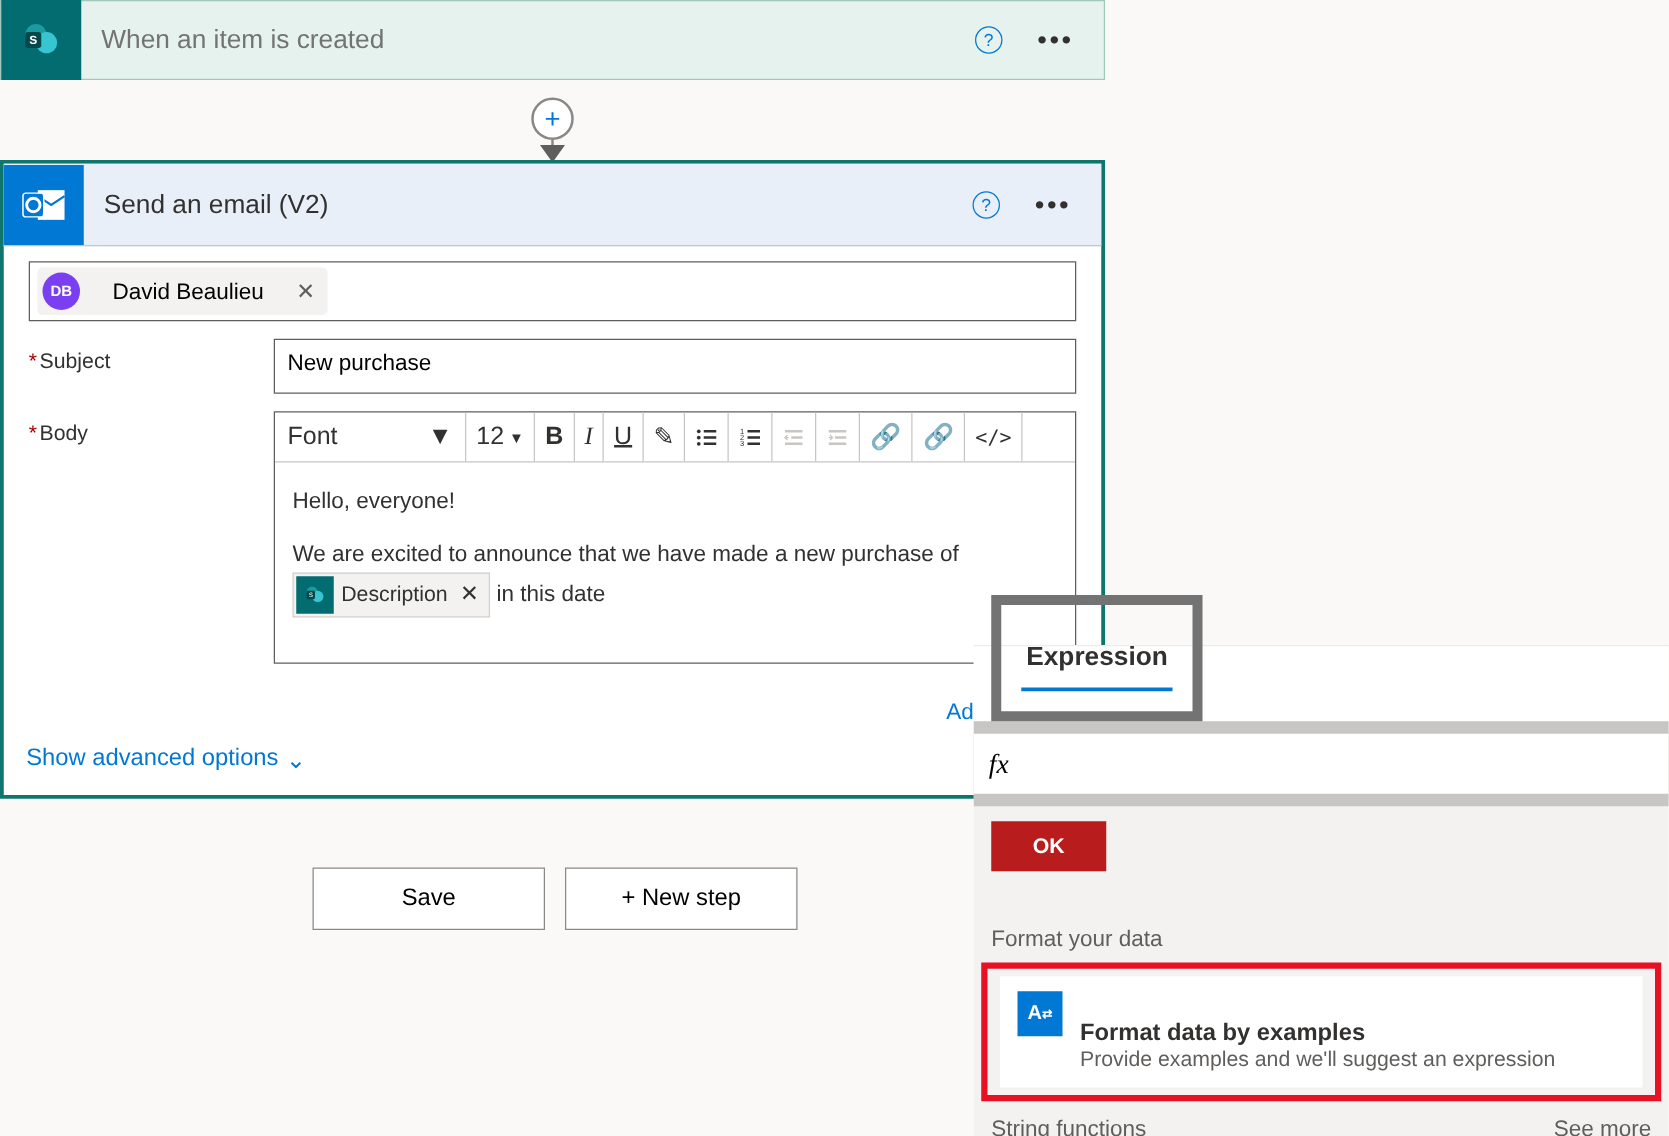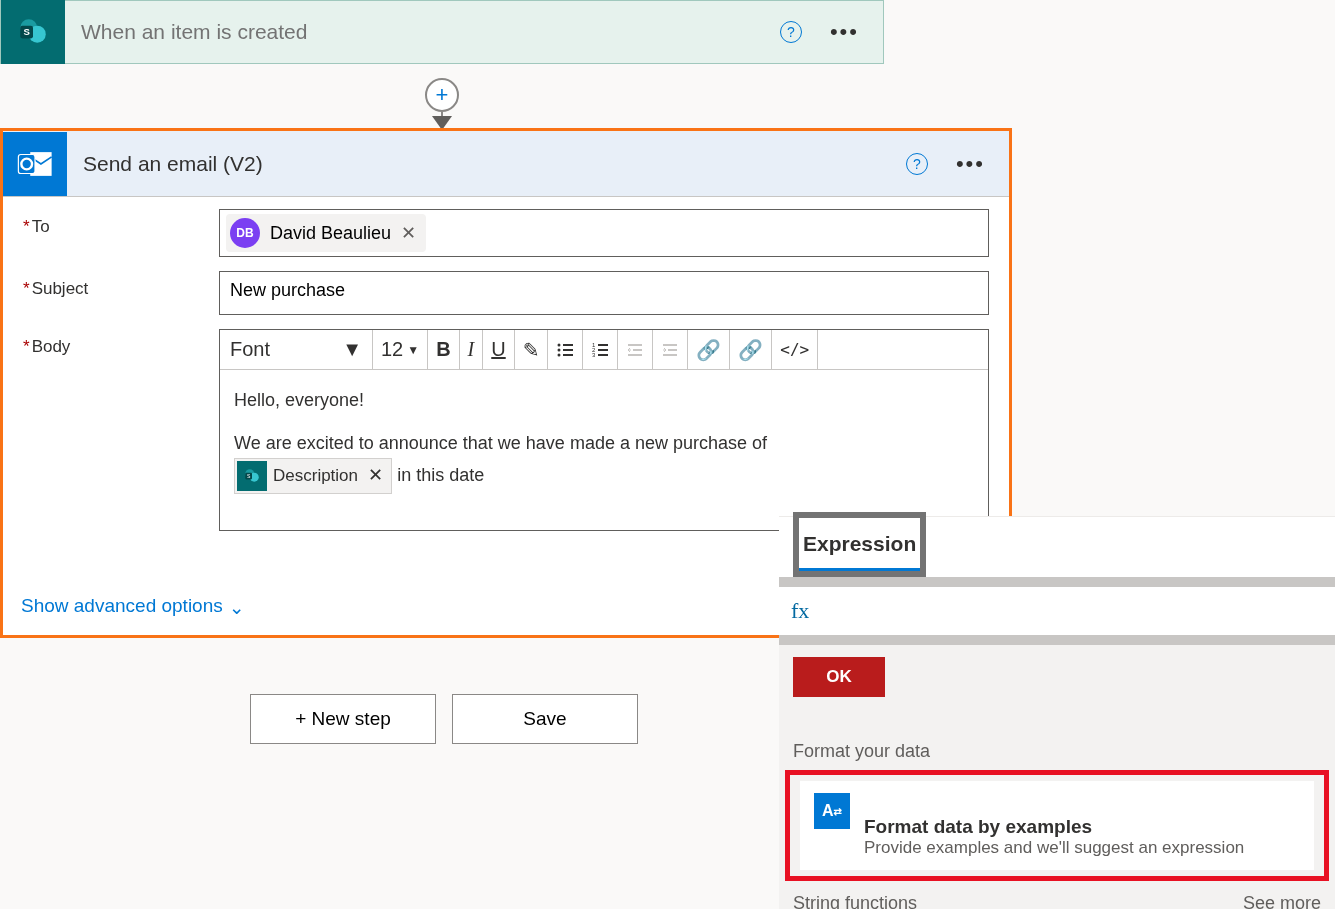--- a/index.html
+++ b/index.html
@@ -43,42 +43,42 @@
     border-left: 10px solid transparent;
     border-right: 10px solid transparent;
     border-top: 14px solid #605e5c;
   }
   .connector-line { width:2px; background:#8a8886; flex:1; margin-top:48px;}
 
   
   .action-card {
     position: absolute;
     left: 0; top: 128px;
-    width: 1012px;
-    border: 3px solid #f97316;
+    width: 884px;
+    border: 3px solid #0f766e;
     background: white;
   }
   .action-header {
     height: 66px; background: #e8eff8; border-bottom: 1px solid #c8c6c4;
     display:flex; align-items:center;
   }
   .action-icon-box {
     width: 64px; height: 64px; background:#0078d4;
     display:flex;align-items:center;justify-content:center;color:white;
   }
   .action-title { font-size: 21px; color:#323130; margin-left:16px; flex:1;}
 
   .fields { padding: 12px 20px 8px 20px; }
   .field-row { display:flex; margin-bottom: 14px; align-items:flex-start;}
   .field-label { width: 196px; font-size:17px; color:#323130; padding-top:8px;}
   .req { color:#a80000; margin-right:2px;}
   .field-control { flex:1; border:1px solid #605e5c; background:white; min-height:44px;}
 
   .to-control { display:flex;align-items:center; padding:4px 6px; gap:8px;}
-  .chip { display:inline-flex;align-items:center; background:#f3f2f1; border-radius:4px; padding:4px 10px 4px 4px; font-size:18px; gap:10px;}
+  .chip { display:inline-flex;align-items:center; background:#f3f2f1; border-radius:4px; padding:4px 10px 4px 4px; font-size:18px; gap:26px;}
   .avatar { width:30px;height:30px;border-radius:50%; background:#7b3ff2; color:white; font-size:12px; font-weight:600; display:flex;align-items:center;justify-content:center;}
   .chip-x { font-size:18px; color:#605e5c; cursor:pointer;}
 
   .subject-control { padding: 8px 10px; font-size:18px;}
 
   .body-control { padding:0; }
   .toolbar { display:flex; border-bottom:1px solid #c8c6c4; height:40px; align-items:stretch;}
   .tb-group { display:flex;align-items:center; border-right:1px solid #c8c6c4;}
   .tb-btn { padding:0 8px; display:flex;align-items:center;justify-content:flex-start; font-size:20px; color:#323130; cursor:pointer; height:100%;}
   .font-sel { width:152px; padding:0 10px; font-size:20px; display:flex;align-items:center;justify-content:space-between;}
@@ -103,24 +103,24 @@
   .btn { width: 186px; height: 50px; border:1px solid #8a8886; background:white; font-size:19px; display:flex;align-items:center;justify-content:center; cursor:pointer;}
 
   
   .dyn-panel {
     position:absolute; left: 779px; top: 516px; right:0; bottom:0;
     background:#f3f2f1; border-top:1px solid #edebe9;
   }
   .dyn-tabs { display:flex; background:white; height:60px; padding: 0 14px; align-items:flex-end; gap:34px;}
   .dyn-tab { font-size:21px; color:#323130; padding: 14px 4px 12px 4px; cursor:pointer;}
   .dyn-tab.active { font-weight:600; border-bottom: 3px solid #0078d4; }
-  .highlight-box { border:6px solid #737373; padding:0; display:inline-block;}
+  .highlight-box { border:8px solid #737373; padding:16px; display:inline-block;}
   .fx-row { background:#c8c6c4; padding:10px 0 10px 0;}
   .fx-input { background:white; height:48px; margin:0; padding:8px 12px; display:flex;align-items:center;}
-  .fx-label { font-family: Georgia, serif; font-size:22px; color:#0369a1;}
+  .fx-label { font-style:italic; font-family: Georgia, serif; font-size:22px; color:#000000;}
   .ok-btn { background:#b91c1c; color:white; border:none; width:92px; height:40px; font-size:17px; font-weight:600; margin:12px 0 14px 14px; cursor:pointer;}
   .section-label { font-size:18px; color:#605e5c; padding:6px 14px;margin-top:24px;}
   .format-card { background:white; margin: 6px 10px; padding:12px 14px; display:flex; gap:14px; align-items:flex-start; cursor:pointer;}
   .format-icon { width:36px;height:36px;background:#0078d4;color:white;display:flex;align-items:center;justify-content:center;font-size:16px;font-weight:600;}
   .format-title { font-size:19px; font-weight:600; color:#323130;margin-top:23px;}
   .format-desc { font-size:17px; color:#605e5c;}
   .highlight-wrapper { border:5px solid #e81123; margin: 2px 6px; }
   .string-row { display:flex; justify-content:space-between; padding:10px 14px 0 14px; font-size:18px; color:#605e5c;}
   .see-more { cursor:pointer;}
 
@@ -160,21 +160,20 @@
         </svg>
     </div>
     <div class="action-title">Send an email (V2)</div>
     <span class="help-icon">?</span>
     <span class="more-icon">•••</span>
   </div>
 
   <div class="fields">
 
     <div class="field-row">
-      <div class="field-label"><span class="req">*</span><span>To</span></div>
       <div class="field-control to-control">
         <span class="chip">
           <span class="avatar">DB</span>
           <span>David Beaulieu</span>
           <span class="chip-x">✕</span>
         </span>
       </div>
     </div>
 
     <div class="field-row">
@@ -288,22 +287,22 @@
   </div>
   <div class="add-dyn">
     <a>Add dynamic</a>
   </div>
   <div class="adv-row">
     <a><span>Show advanced options</span><span class="chev">⌄</span></a>
   </div>
 </div>
 
 <div class="footer-btns">
+  <div class="btn">Save</div>
   <div class="btn">+ New step</div>
-  <div class="btn">Save</div>
 </div>
 
 <div class="dyn-panel">
   <div class="dyn-tabs">
     <span class="highlight-box">
       <div class="dyn-tab active">Expression</div>
     </span>
   </div>
   <div class="fx-row">
     <div class="fx-input">

